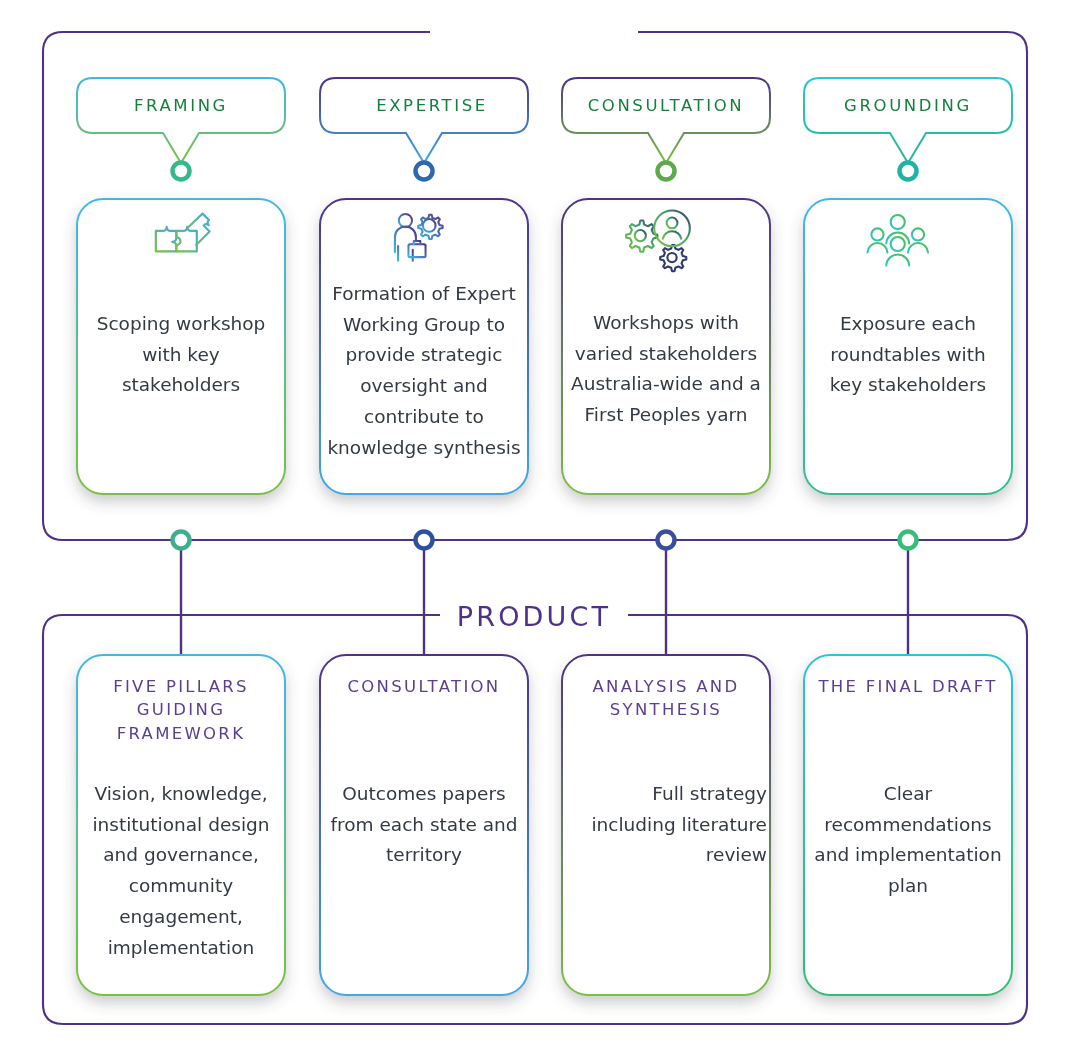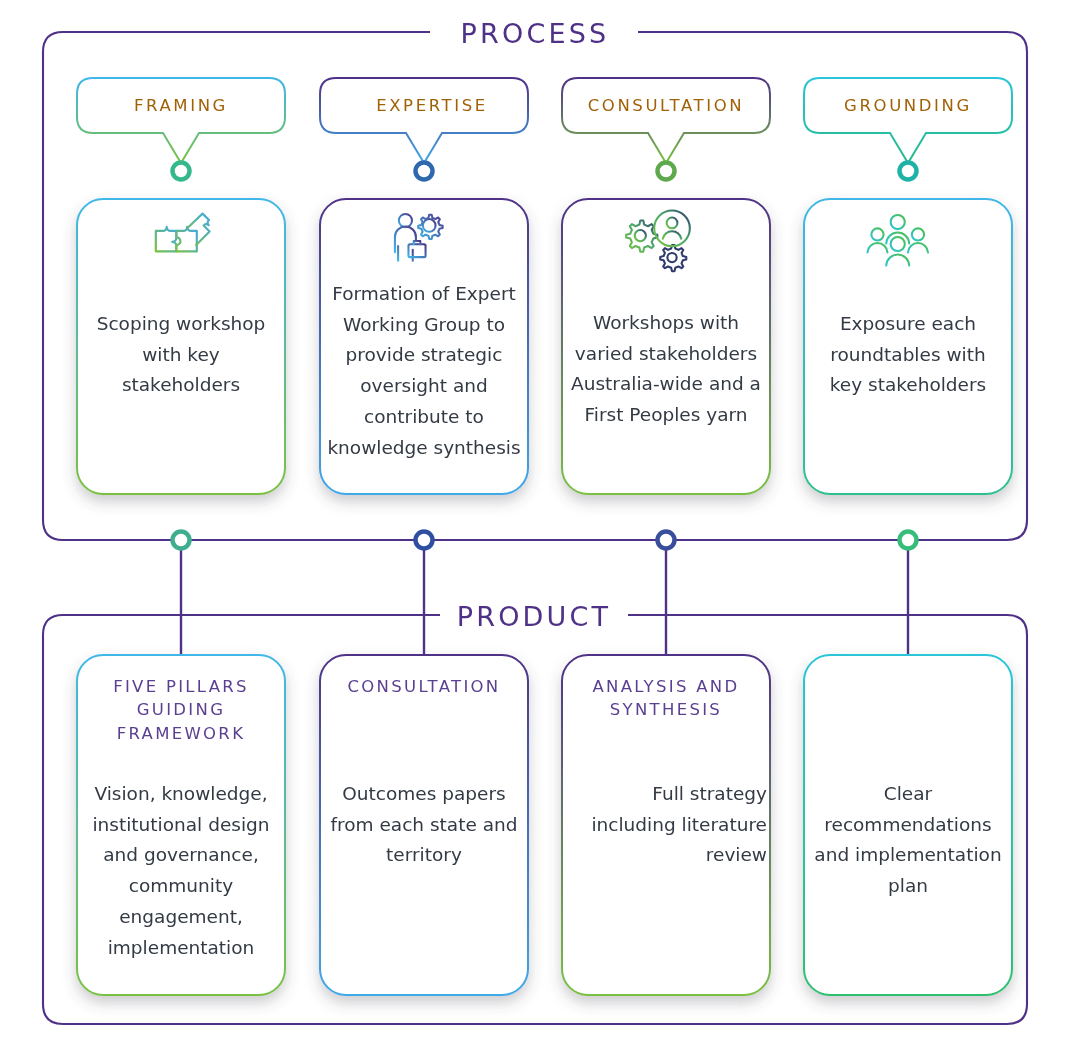--- a/index.html
+++ b/index.html
@@ -13,21 +13,21 @@
 
   
   .txt{position:absolute;text-align:center;}
 
   .section-title{
     font-family:"DejaVu Sans", sans-serif;
     font-size:27px;letter-spacing:3.2px;color:#4f3287;font-weight:400;
     white-space:nowrap;
   }
   .bubble-label{
-    font-size:16.5px;letter-spacing:2.6px;color:#a16207;
+    font-size:16.5px;letter-spacing:2.6px;color:#15803d;
     white-space:nowrap;font-weight:400;
   }
   .card-body{
     font-size:18.5px;line-height:1.66;color:#333a44;font-weight:400;
   }
   .prod-title{
     font-size:16.5px;letter-spacing:2.3px;color:#5b3f91;line-height:1.42;
     font-weight:400;
   }
   .prod-body{
@@ -225,35 +225,35 @@
   </g>
 
   <g filter="url(#rulershadow)">
     <line x1="100" y1="758" x2="262" y2="758" stroke="#5b3f91" stroke-width="2"></line>
     <line x1="343" y1="758" x2="505" y2="758" stroke="#5b3f91" stroke-width="2"></line>
     <line x1="585" y1="758" x2="747" y2="758" stroke="#5b3f91" stroke-width="2"></line>
     <line x1="827" y1="758" x2="989" y2="758" stroke="#5b3f91" stroke-width="2"></line>
   </g>
 </svg>
 
-<div class="txt section-title" style="left:435px;top:18px;width:200px;">PROCESS</div>
 <div class="txt section-title" style="left:434px;top:601px;width:200px;">PRODUCT</div>
 
 <div class="txt bubble-label" style="left:77px;top:96px;width:208px;">FRAMING</div>
 <div class="txt bubble-label" style="left:320px;top:96px;width:224px;">EXPERTISE</div>
 <div class="txt bubble-label" style="left:562px;top:96px;width:208px;">CONSULTATION</div>
 <div class="txt bubble-label" style="left:804px;top:96px;width:208px;">GROUNDING</div>
 
 <div class="txt card-body" style="left:88px;top:309px;width:186px;">Scoping workshop with key stakeholders</div>
 <div class="txt card-body" style="left:326px;top:279px;width:196px;">Formation of Expert Working Group to provide strategic oversight and contribute to knowledge synthesis</div>
 <div class="txt card-body" style="left:570px;top:294px;width:192px;margin-top:14px;">Workshops with varied stakeholders Australia-wide and a First Peoples yarn</div>
 <div class="txt card-body" style="left:814px;top:309px;width:188px;">Exposure each roundtables with key stakeholders</div>
 
 <div class="txt prod-title" style="left:82px;top:675px;width:198px;">FIVE PILLARS GUIDING FRAMEWORK</div>
 <div class="txt prod-title" style="left:325px;top:675px;width:198px;">CONSULTATION</div>
 <div class="txt prod-title" style="left:567px;top:675px;width:198px;">ANALYSIS AND SYNTHESIS</div>
+<div class="txt prod-title" style="left:809px;top:675px;width:198px;">THE FINAL DRAFT</div>
 
 <div class="txt prod-body" style="left:84px;top:779px;width:194px;">Vision, knowledge, institutional design and governance, community engagement, implementation</div>
 <div class="txt prod-body" style="left:327px;top:779px;width:194px;">Outcomes papers from each state and territory</div>
 <div class="txt prod-body" style="left:565px;top:779px;width:202px;text-align:right;">Full strategy including literature review</div>
 <div class="txt prod-body" style="left:806px;top:779px;width:204px;">Clear recommendations and implementation plan</div>
 
 </div>
 
 </body></html>

